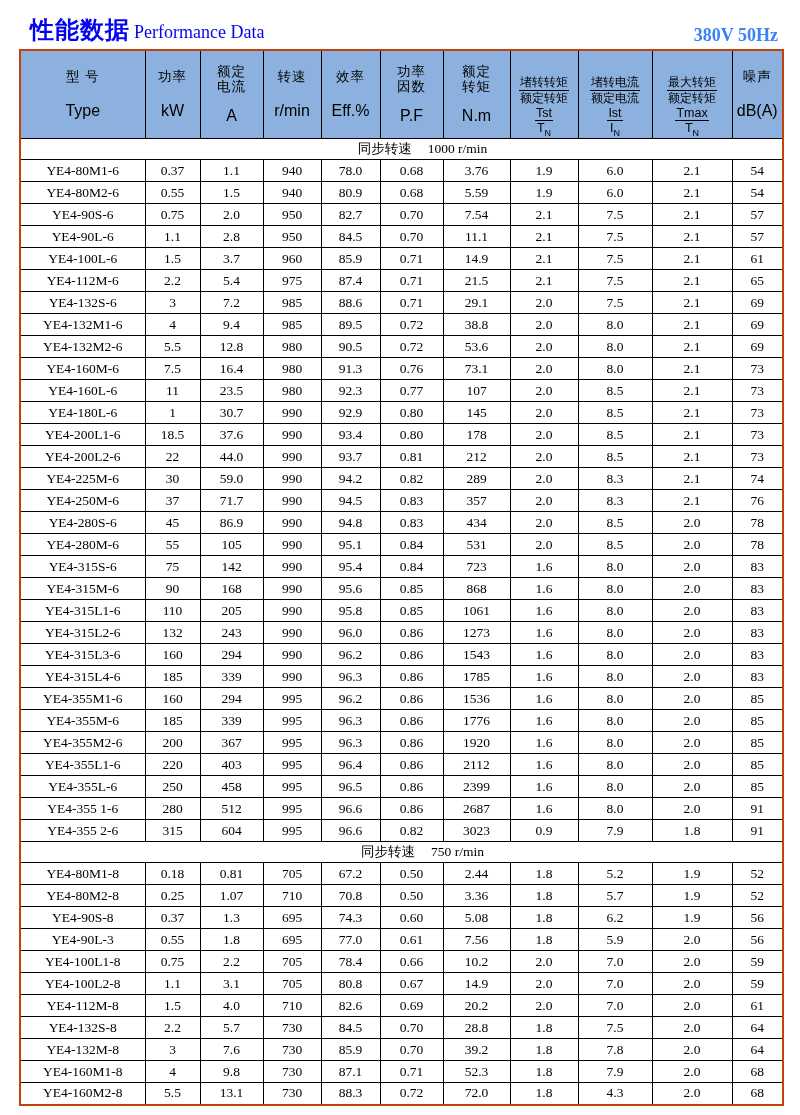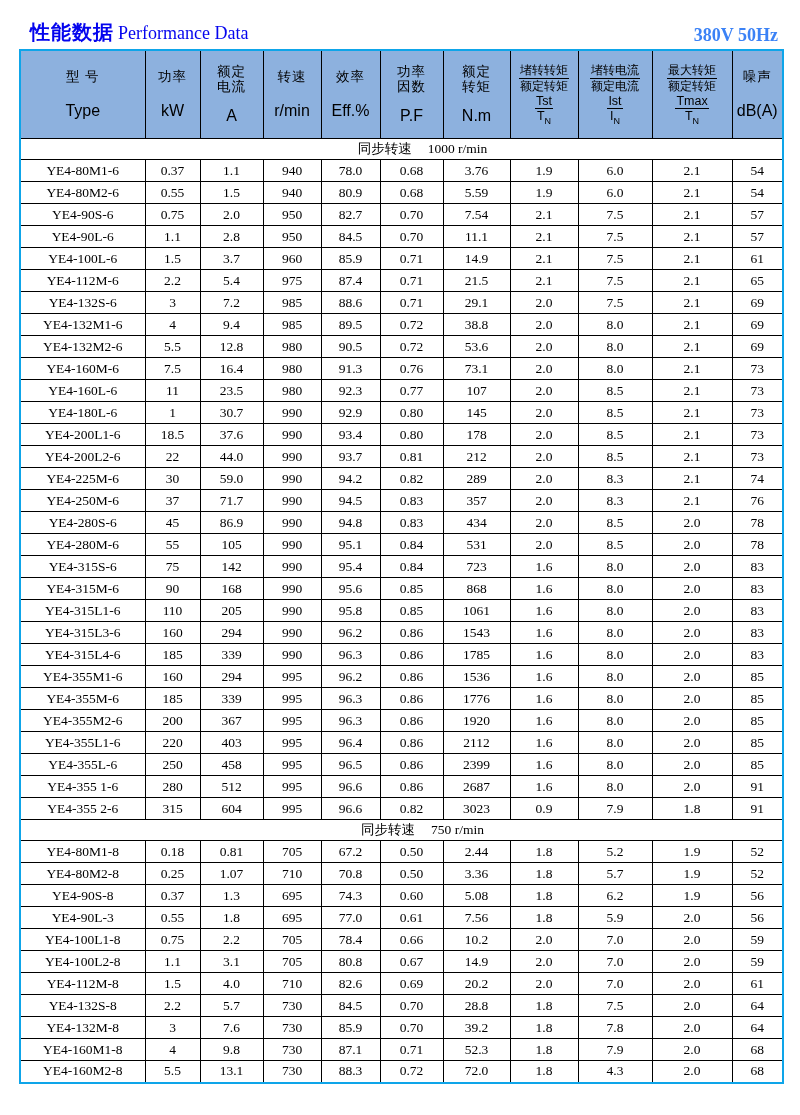--- a/index.html
+++ b/index.html
@@ -17,21 +17,21 @@
     display: flex;
     justify-content: space-between;
     align-items: flex-end;
     margin: 0 22px 3px 30px;
     height: 22px;
   }
   .title-left { white-space: nowrap; }
   .title-cn {
     font-family: Liberation Sans, sans-serif;
     font-weight: bold;
-    font-size: 20px;
+    font-size: 24px;
     color: #0404ee;
     letter-spacing: 1px;
   }
   .title-en {
     font-family: "Liberation Serif", serif;
     font-size: 18px;
     color: #0404ee;
     margin-top: 32px;
   }
   .voltage {
@@ -40,21 +40,21 @@
     font-size: 18px;
     color: #3b82f6;
     white-space: nowrap;
   }
 
   table.perf {
     border-collapse: collapse;
     table-layout: fixed;
     width: 763px;
     margin-left: 19px;
-    border: 2px solid #0ea5e9;
+    border: 2px solid #c2410c;
   }
   .perf th, .perf td {
     border: 1px solid #000;
     text-align: center;
     vertical-align: middle;
     padding: 0;
     overflow: hidden;
   }
   .perf thead th {
     background: #8db1de;
@@ -76,20 +76,21 @@
   .hc-en {
     font-family: "Liberation Sans", sans-serif;
     font-size: 16px;
     letter-spacing: 0;
   }
 
   
   .fr {
     display: flex;
     flex-direction: column;
+    justify-content: center;
     align-items: center;
     height: 100%;
     font-size: 12px;
     line-height: 1.25;
     margin-top: 24px;
   }
   .fr-num { border-bottom: 1px solid #000; padding: 0 1px; }
   .fr-sym {
     font-family: "Liberation Sans", sans-serif;
     font-size: 12.5px;
@@ -509,20 +510,33 @@
           <td>990</td>
           <td>95.8</td>
           <td>0.85</td>
           <td>1061</td>
           <td>1.6</td>
           <td>8.0</td>
           <td>2.0</td>
           <td>83</td>
         </tr>
         <tr>
+          <td>YE4-315L2-6</td>
+          <td>132</td>
+          <td>243</td>
+          <td>990</td>
+          <td>96.0</td>
+          <td>0.86</td>
+          <td>1273</td>
+          <td>1.6</td>
+          <td>8.0</td>
+          <td>2.0</td>
+          <td>83</td>
+        </tr>
+        <tr>
           <td>YE4-315L3-6</td>
           <td>160</td>
           <td>294</td>
           <td>990</td>
           <td>96.2</td>
           <td>0.86</td>
           <td>1543</td>
           <td>1.6</td>
           <td>8.0</td>
           <td>2.0</td>

